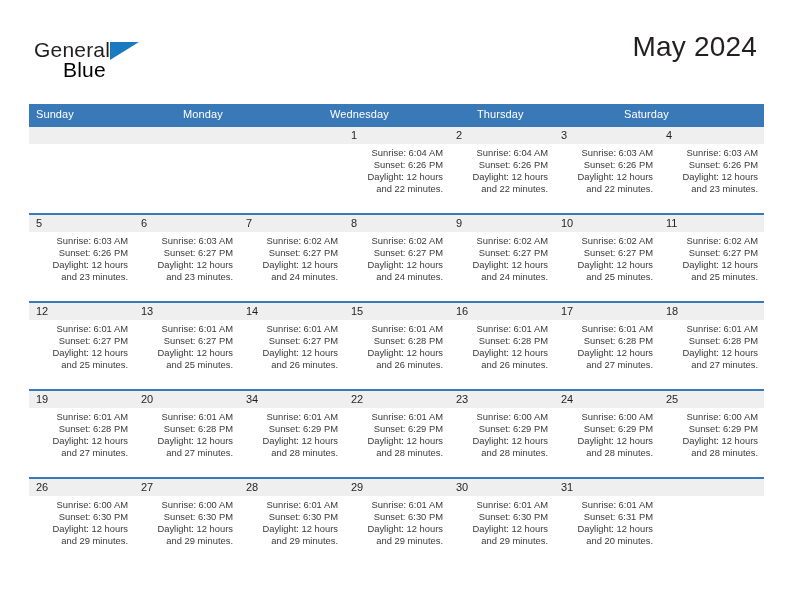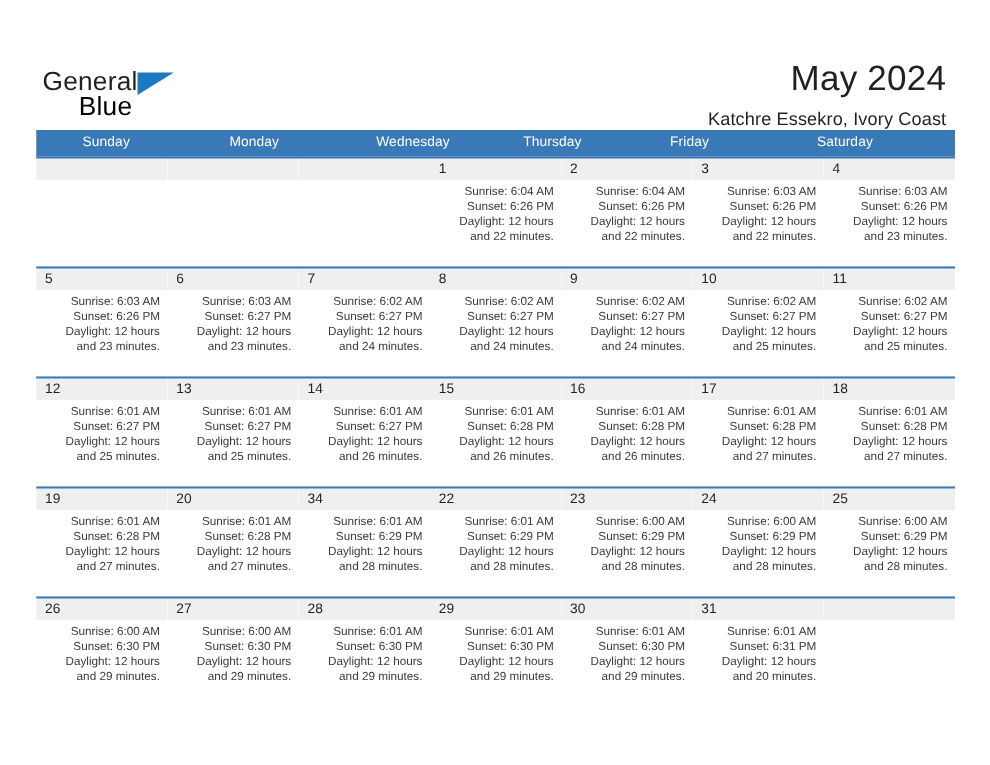--- a/index.html
+++ b/index.html
@@ -19,21 +19,21 @@
     position: relative;
     width: 792px;
     height: 612px;
     box-sizing: border-box;
   }
 
   
   .top-bar {
     position: absolute;
     left: 0;
-    top: 16px;
+    top: 0;
     width: 792px;
     height: 96px;
   }
 
   .logo {
     position: absolute;
     left: 34px;
     top: 38px;
     width: 130px;
     height: 46px;
@@ -93,21 +93,20 @@
     position: absolute;
     left: 29px;
     top: 104px;
     width: 735px;
   }
 
   .dow-row {
     display: flex;
     background: #3a79b8;
     height: 21px;
-    padding-left: 30px;
   }
   .dow-cell {
     flex: 1 1 0;
     color: #ffffff;
     font-size: 11px;
     line-height: 21px;
     padding-left: 7px;
     box-sizing: border-box;
     letter-spacing: .1px;
   }
@@ -159,32 +158,30 @@
   <div class="top-bar">
 
     <div class="logo">
       <span class="logo-general">General</span>
       <span class="logo-tri"></span>
       <span class="logo-blue">Blue</span>
     </div>
 
     <div class="title-block">
       <div class="cal-title">May 2024</div>
-      <div class="cal-subtitle">Katchre Essekro, Ivory Coast</div>
     </div>
 
   </div>
 
   <div class="calendar">
     <div class="dow-row" id="dow-row">
         <div class="dow-cell">Sunday</div>
         <div class="dow-cell">Monday</div>
         <div class="dow-cell">Wednesday</div>
         <div class="dow-cell">Thursday</div>
-        <div class="dow-cell">Friday</div>
         <div class="dow-cell">Saturday</div>
       </div>
     <div id="weeks-container">
         <div class="week-row">
           <div class="day-cell empty">
             <div class="daynum-band"></div>
             <div class="day-body">
               <div></div>
               <div></div>
               <div></div>

